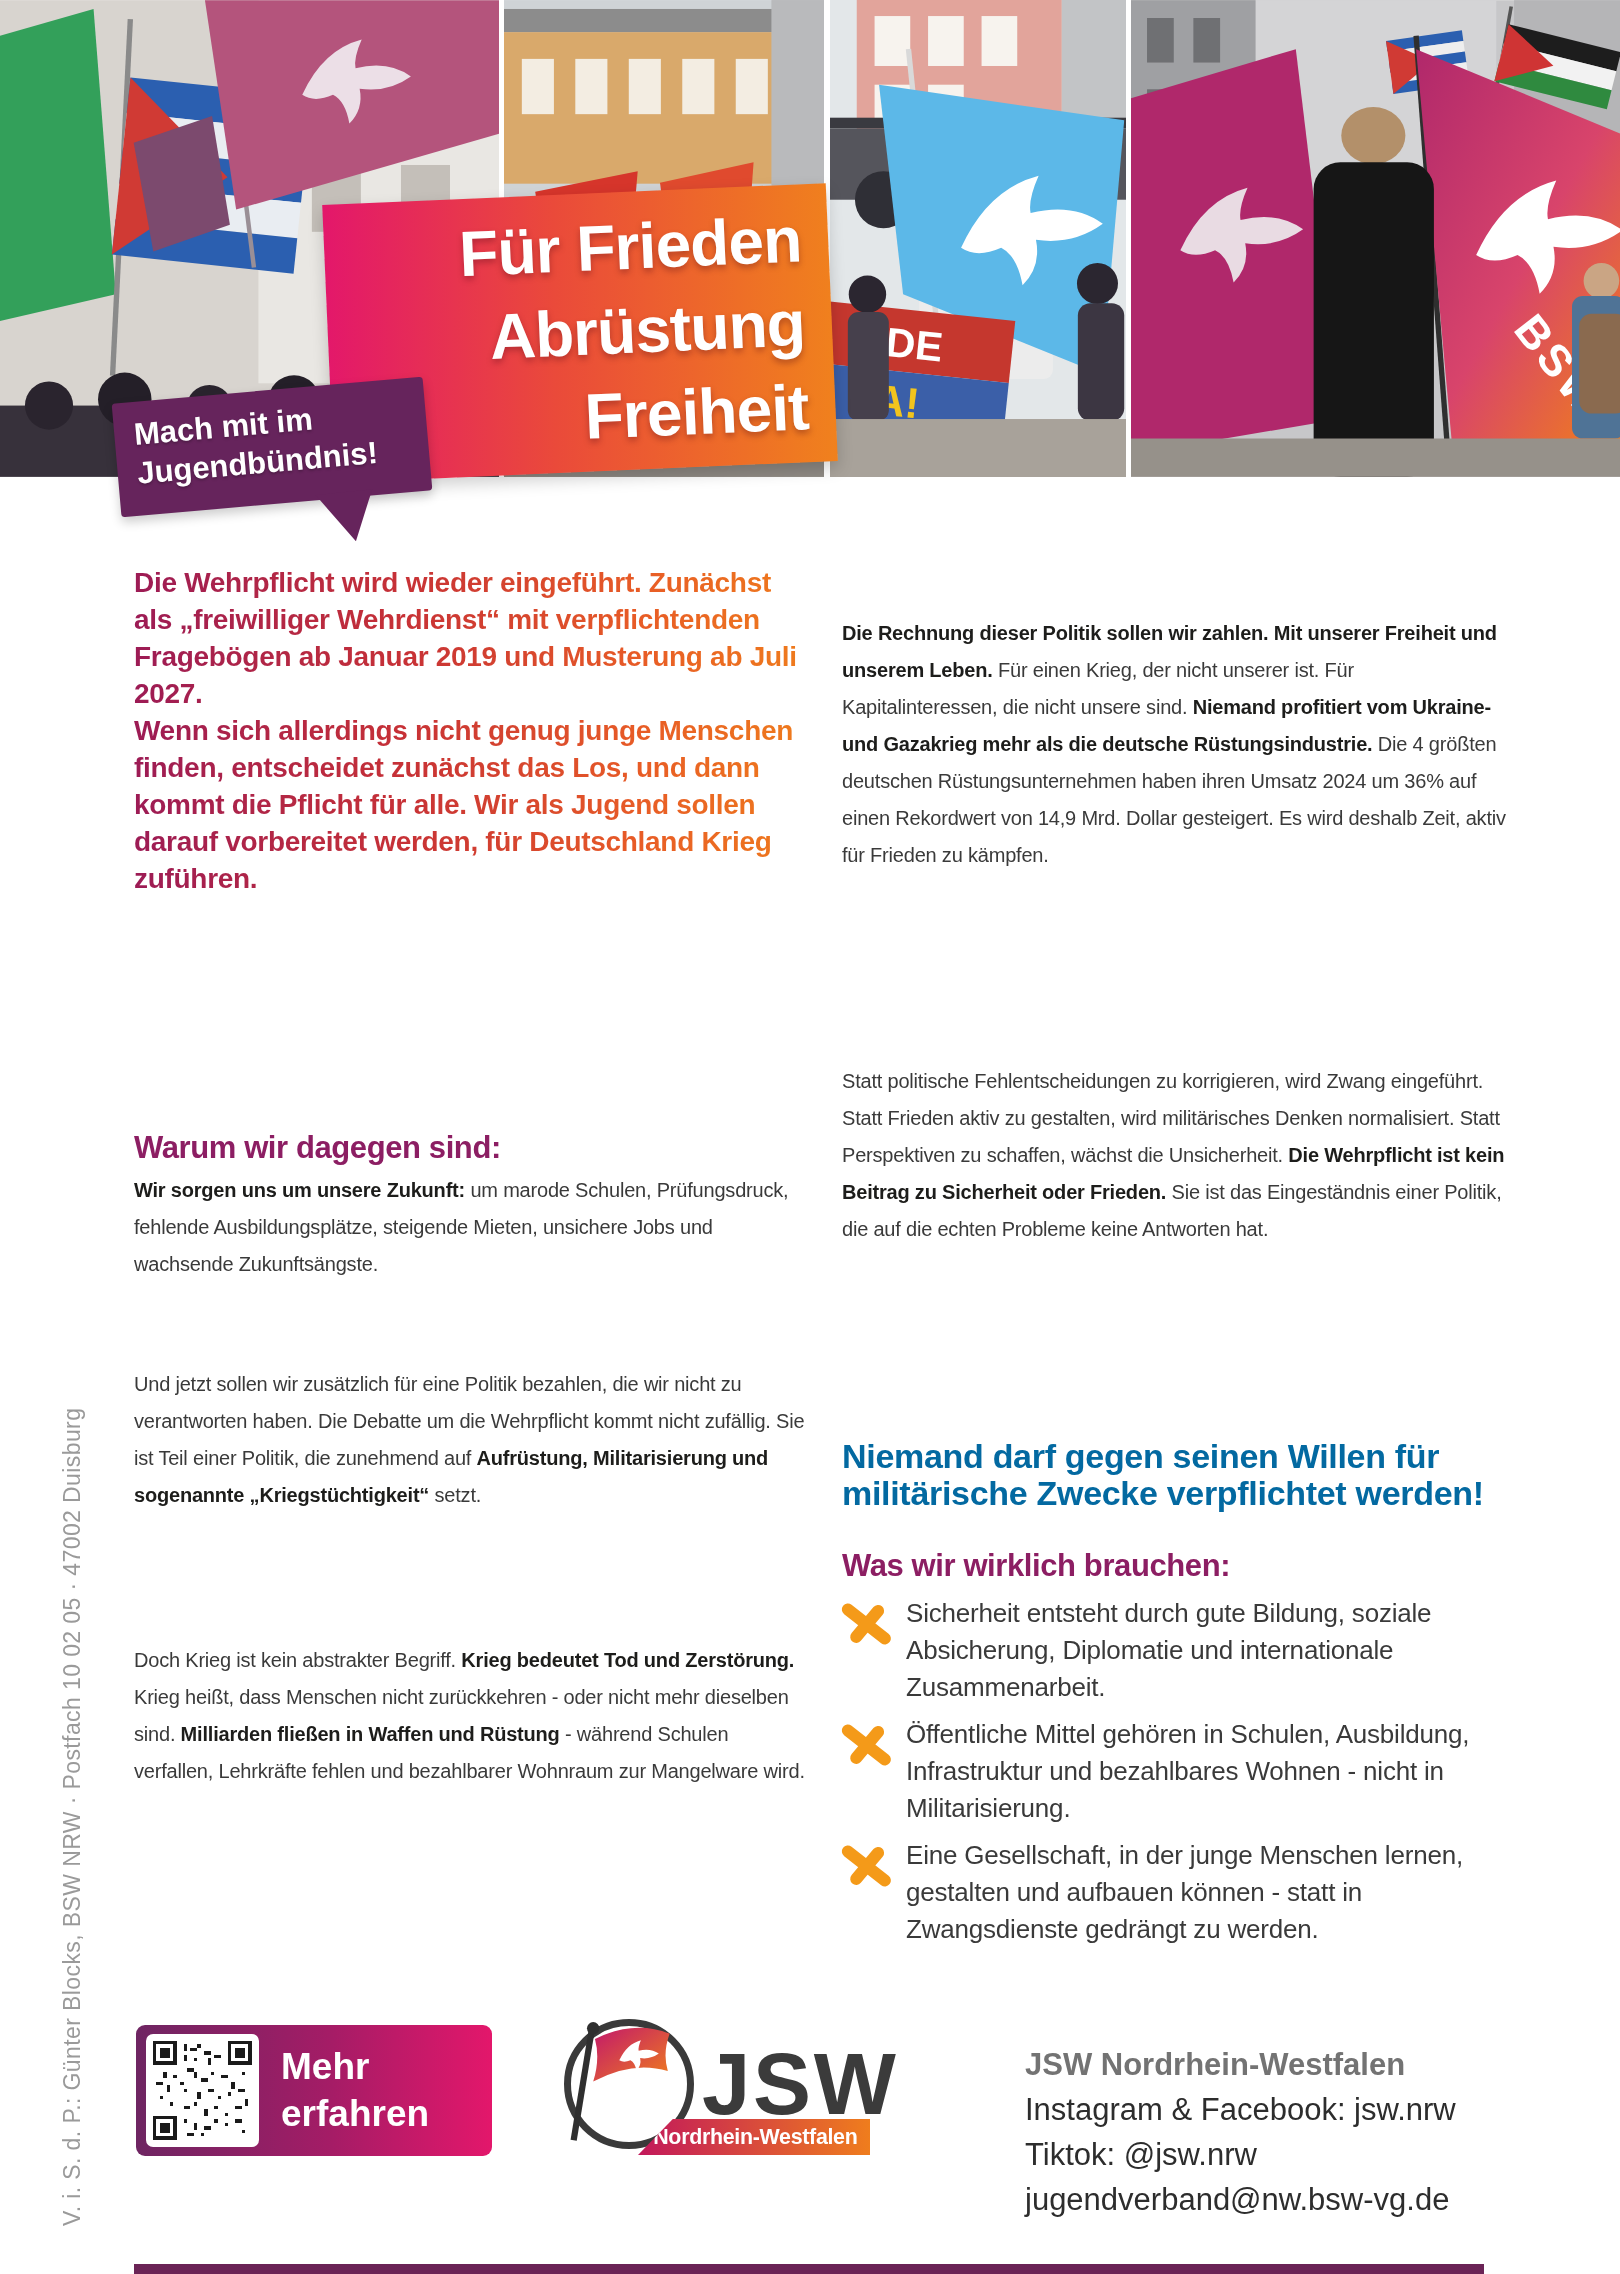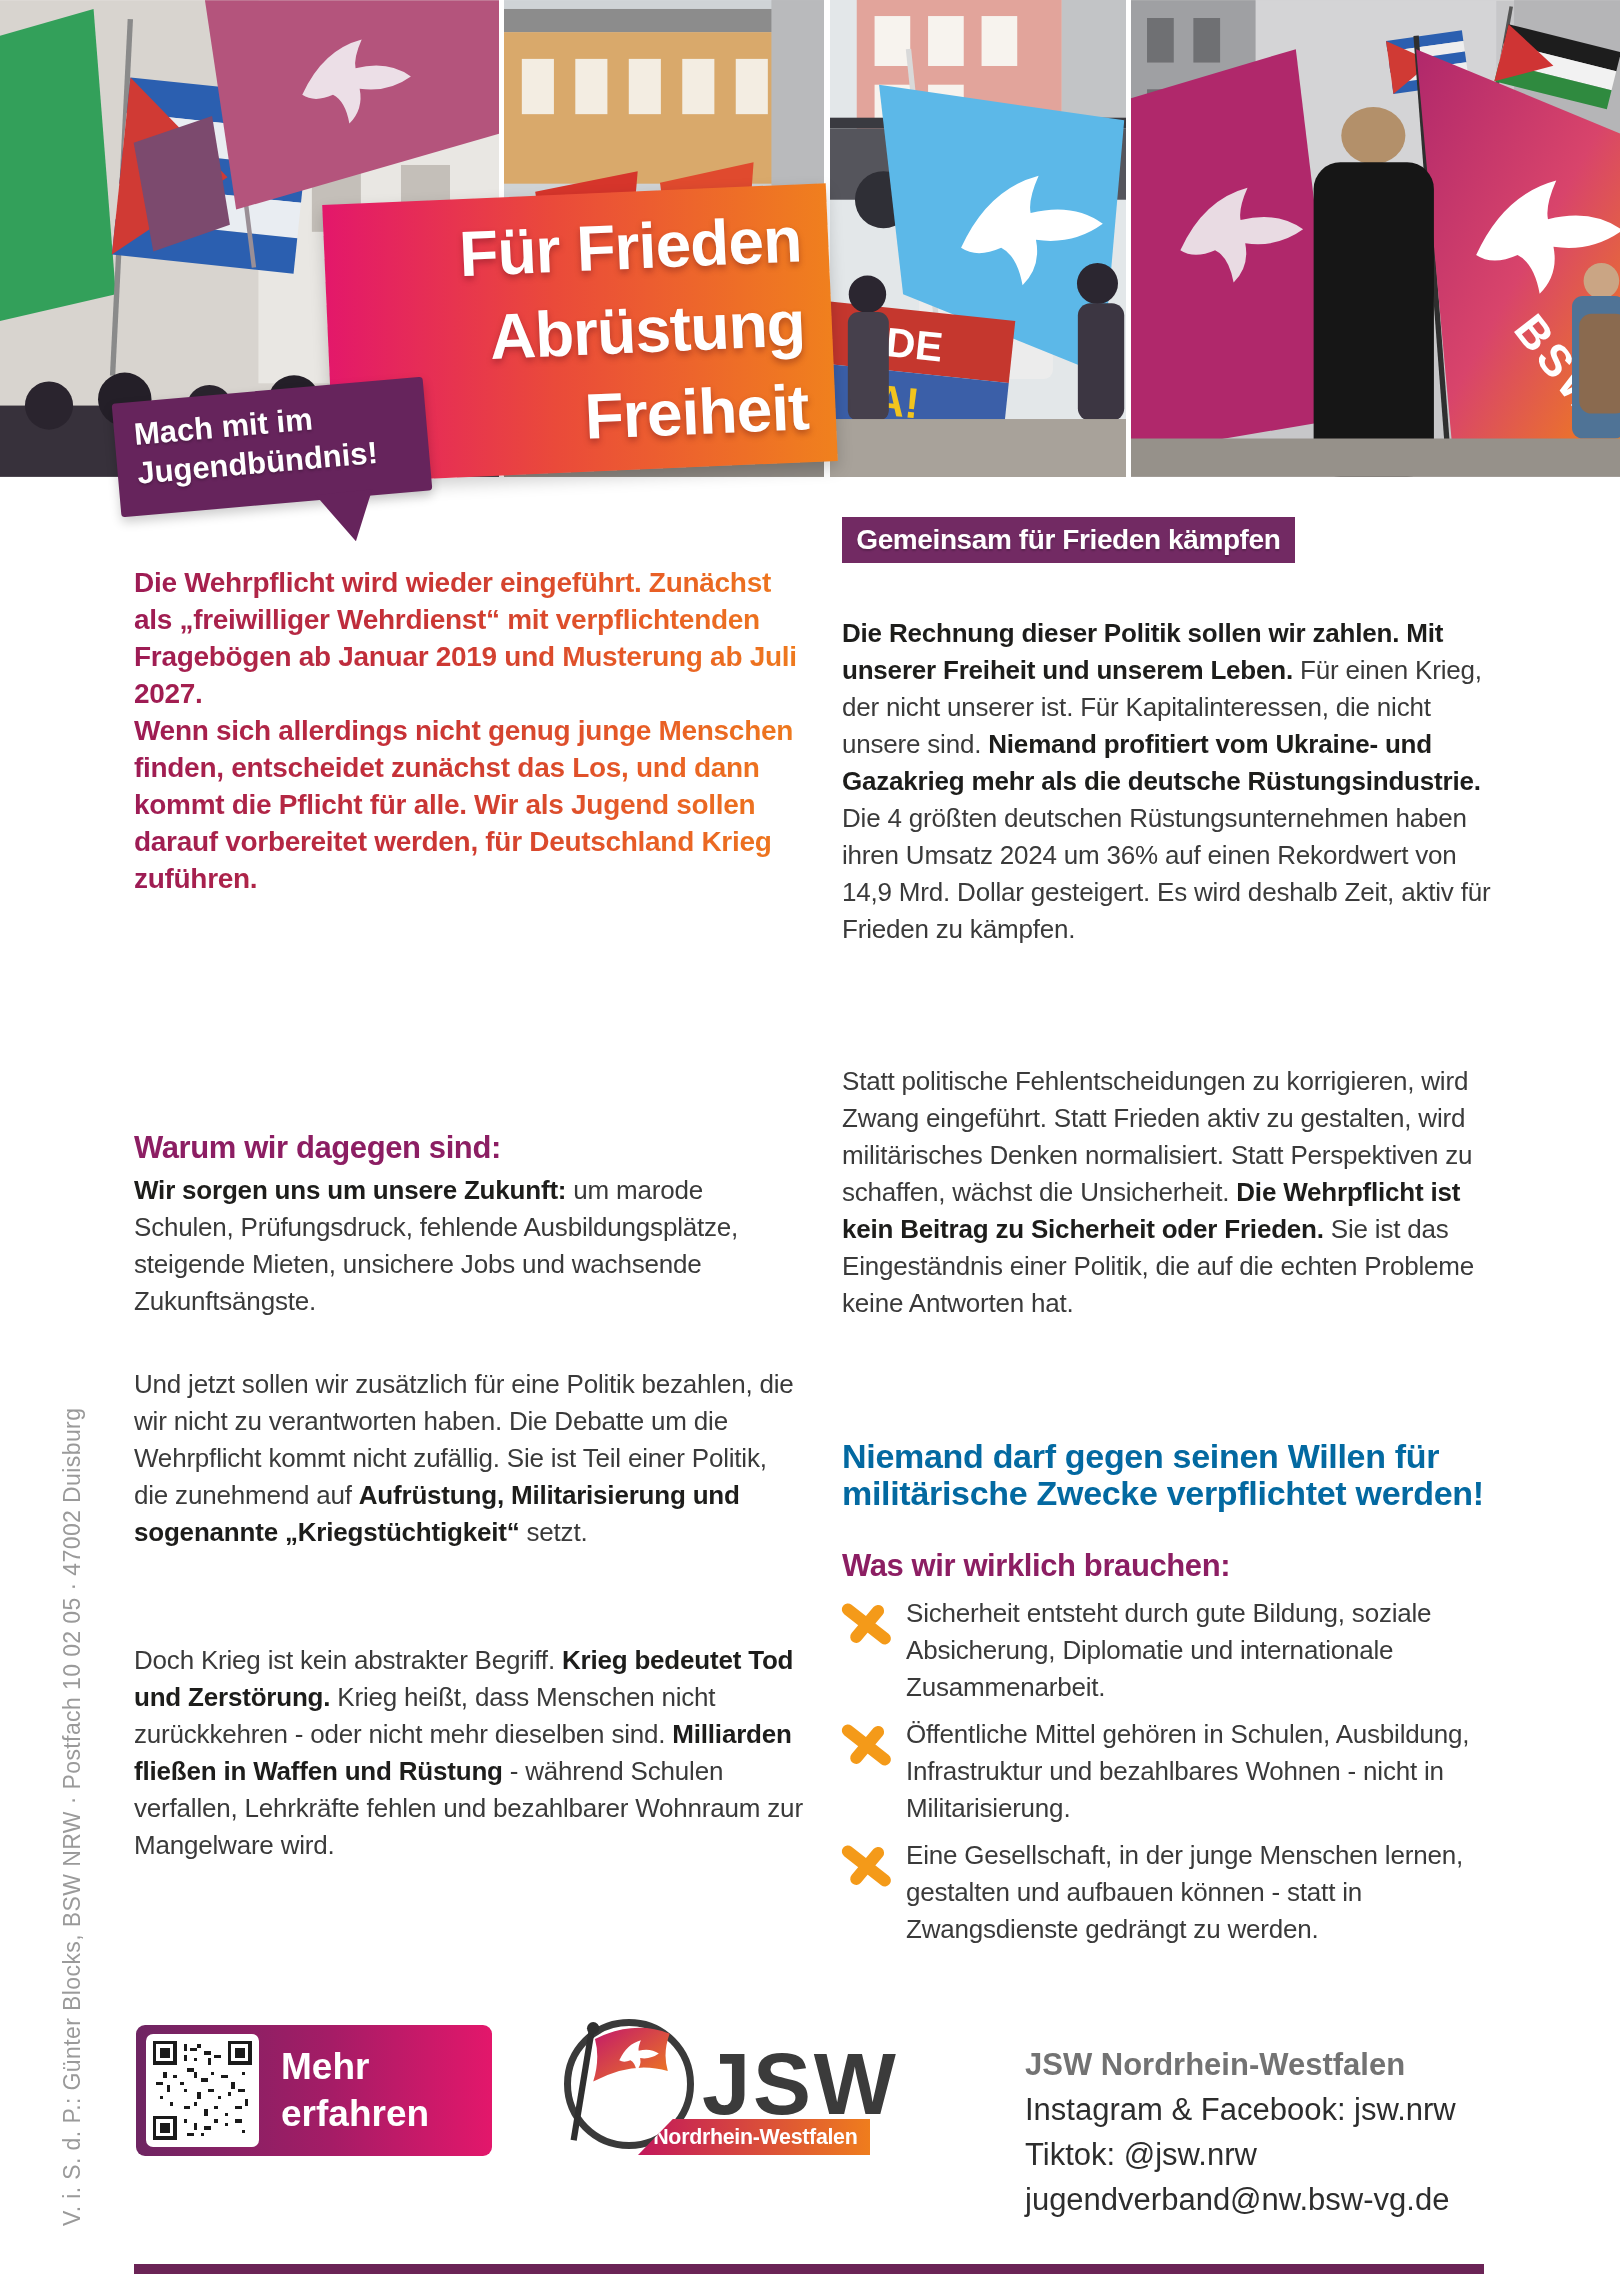--- a/index.html
+++ b/index.html
@@ -32,21 +32,21 @@
     -webkit-background-clip:text;background-clip:text;color:transparent;}
   .intro div{margin:0;}
 
   
   .purple-banner{position:absolute;background:#722a63;color:#fff;font-weight:bold;font-size:28px;
     letter-spacing:-0.4px;padding:0 14.3px;height:46px;line-height:46px;white-space:nowrap;
     text-shadow:0 1.8px 1.8px rgba(0,0,0,.2);}
   .section-heading{position:absolute;color:#8c1e63;font-weight:bold;font-size:31px;letter-spacing:-0.4px;}
 
   
-  .para{position:absolute;font-size:26px;line-height:37px;letter-spacing:-0.2px;color:#3a3a3a;}
+  .para{position:absolute;font-size:20px;line-height:37px;letter-spacing:-0.2px;color:#3a3a3a;}
   .seg-b{font-weight:bold;color:#1d1d1b;}
   .statement{position:absolute;font-size:34px;line-height:37px;font-weight:bold;color:#0369a1;letter-spacing:-0.3px;margin-top:8px;}
 
   
   .needs-list{position:absolute;left:842px;top:1595px;width:668px;}
   .need-item{position:relative;padding-left:64px;margin-bottom:9.8px;font-size:26px;line-height:37px;
     letter-spacing:-0.2px;color:#3a3a3a;min-height:53px;}
   .x-icon{position:absolute;left:-3.6px;top:1.8px;width:53px;height:53px;}
   .x-icon::before,.x-icon::after{content:"";position:absolute;left:-1.8px;top:21.4px;width:59px;height:11.6px;
     background:#f49a19;border-radius:6.2px;}
@@ -332,21 +332,20 @@
             <rect x="14" y="27" width="1" height="1"></rect>
         </g>
       </svg>
     </div>
     <div class="qr-label">
       <div>Mehr</div>
       <div>erfahren</div>
     </div>
   </div>
 
-  <div class="purple-banner" style="left:842px;top:517px;">Gemeinsam für Frieden kämpfen</div>
 
   <div class="para" style="left:842px;top:615px;width:667px;"><span class="seg-b">Die Rechnung dieser Politik sollen wir zahlen. Mit unserer Freiheit und unserem Leben.</span><span> Für einen Krieg, der nicht unserer ist. Für Kapitalinteressen, die nicht unsere sind. </span><span class="seg-b">Niemand profitiert vom Ukraine- und Gazakrieg mehr als die deutsche Rüstungsindustrie.</span><span> Die 4 größten deutschen Rüstungsunternehmen haben ihren Umsatz 2024 um 36% auf einen Rekordwert von 14,9 Mrd. Dollar gesteigert. Es wird deshalb Zeit, aktiv für Frieden zu kämpfen.</span></div>
 
   <div class="para" style="left:842px;top:1063px;width:667px;"><span>Statt politische Fehlentscheidungen zu korrigieren, wird Zwang eingeführt. Statt Frieden aktiv zu gestalten, wird militärisches Denken normalisiert. Statt Perspektiven zu schaffen, wächst die Unsicherheit. </span><span class="seg-b">Die Wehrpflicht ist kein Beitrag zu Sicherheit oder Frieden.</span><span> Sie ist das Eingeständnis einer Politik, die auf die echten Probleme keine Antworten hat.</span></div>
 
   <div class="statement" style="left:842px;top:1430px;width:667px;">Niemand darf gegen seinen Willen für militärische Zwecke verpflichtet werden!</div>
 
   <div class="section-heading" style="left:842px;top:1548px;">Was wir wirklich brauchen:</div>
 
   <div class="needs-list">

